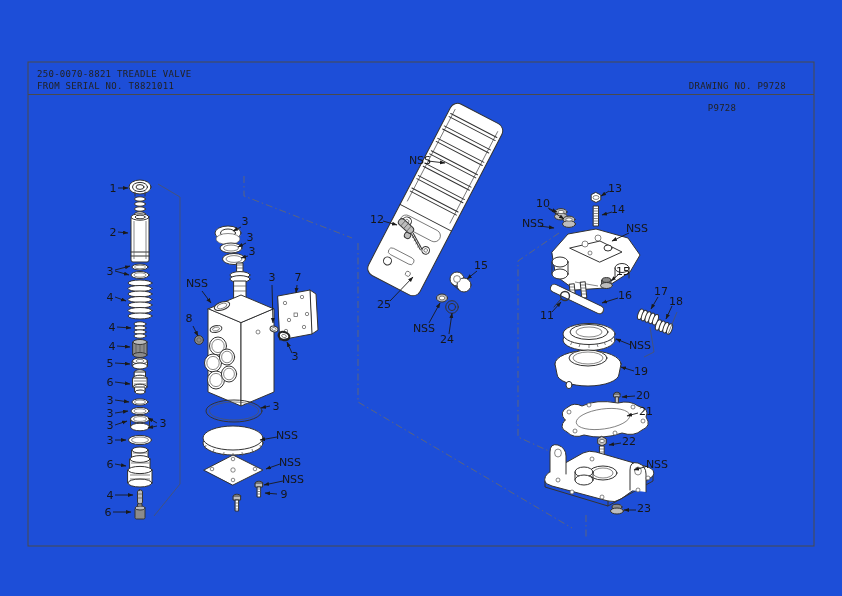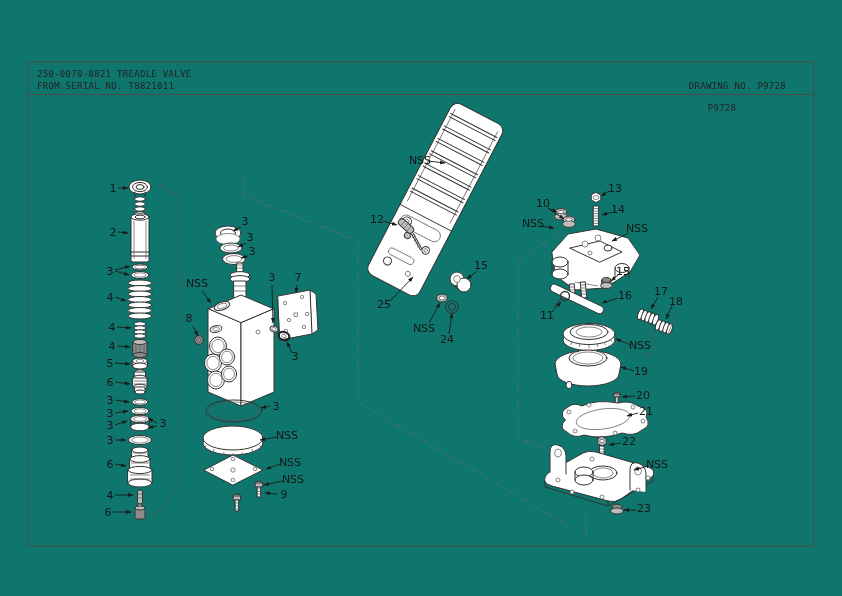--- a/index.html
+++ b/index.html
@@ -1,16 +1,16 @@
 <!DOCTYPE html>
 <html><head>
 <meta charset="utf-8">
 <style>
   html,body{margin:0;padding:0;background:#fff;}
-  .page{position:relative;width:842px;height:596px;background:#0f766e;overflow:hidden;
+  .page{position:relative;width:842px;height:596px;background:#1d4ed8;overflow:hidden;
         font-family:"DejaVu Sans",sans-serif;}
   svg{display:block}
   .hdr{font:9px "DejaVu Sans Mono",monospace;fill:#222;letter-spacing:.3px;}
   .lbl{font:11px "DejaVu Sans",sans-serif;fill:#161616;}
   .ln{stroke:#333;stroke-width:1;fill:none;stroke-linecap:round;stroke-linejoin:round;}
   .lt{stroke:#555;stroke-width:.7;fill:none;}
   .fw{fill:#fff;}
   .fg{fill:#bdbdbd;}
   .fd{fill:#8b8b8b;}
   .ld{stroke:#1a1a1a;stroke-width:.9;fill:none;}

